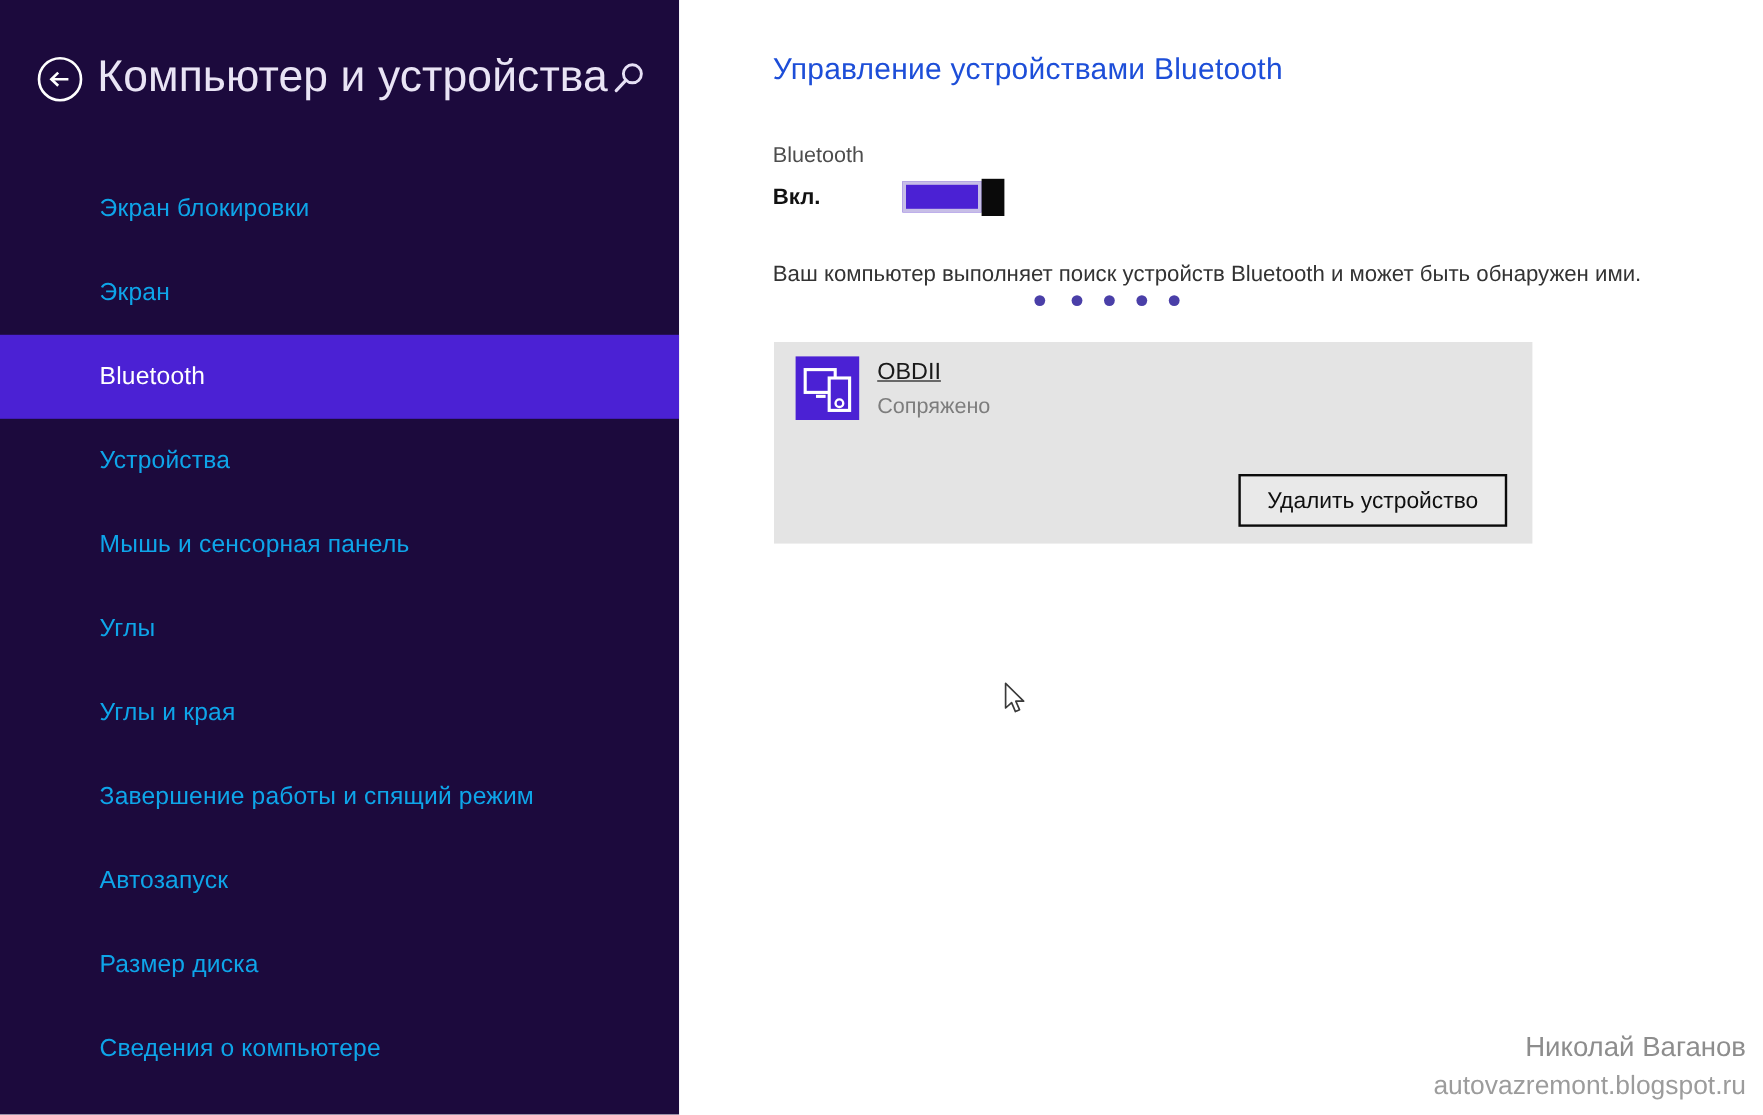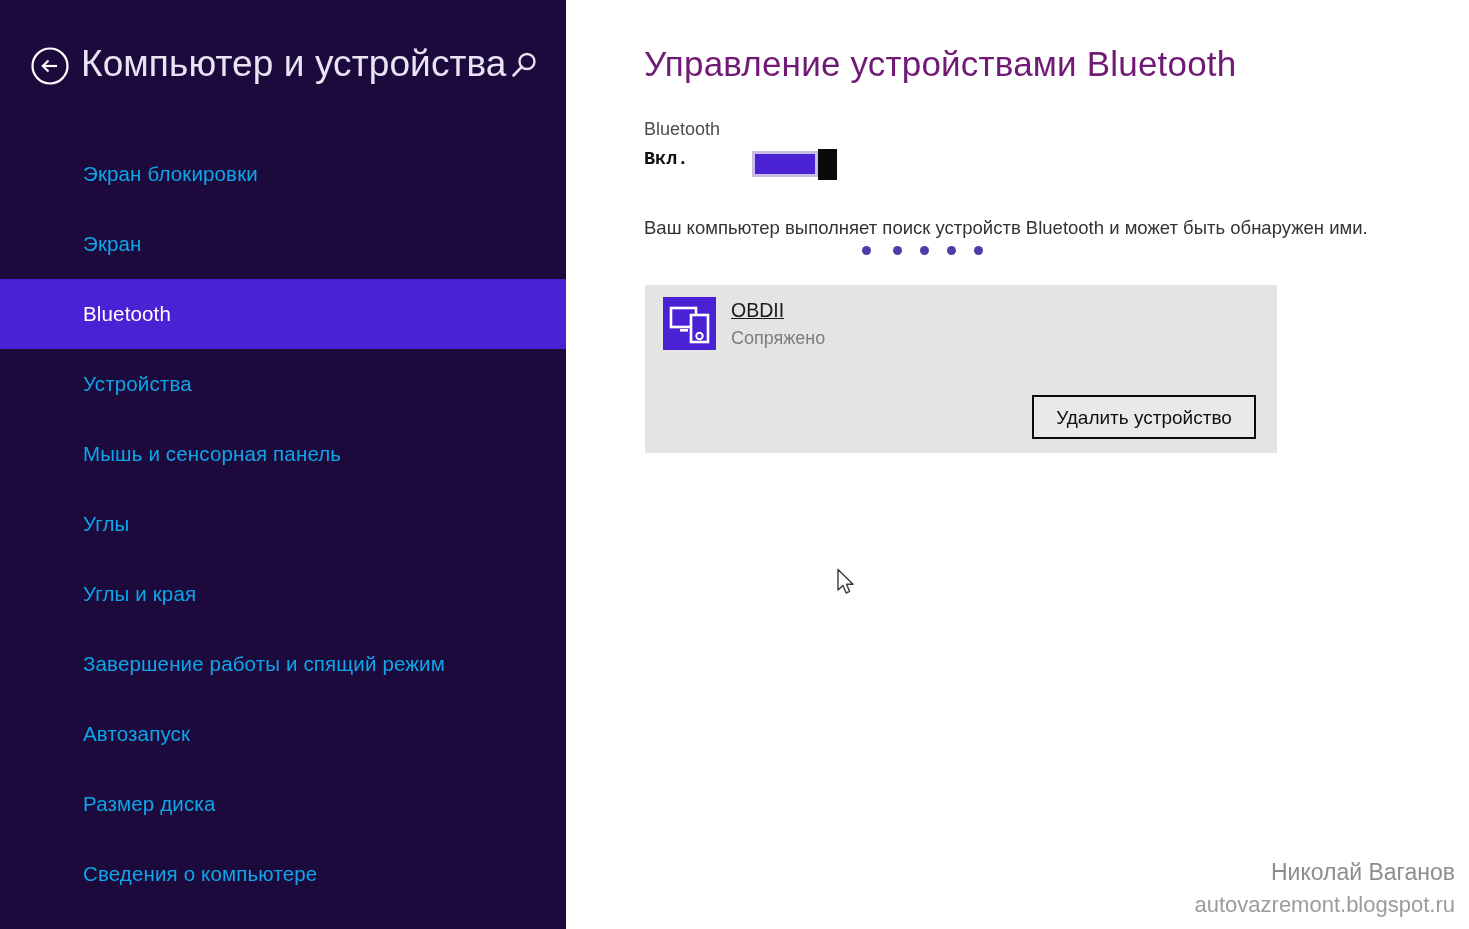--- a/index.html
+++ b/index.html
@@ -107,43 +107,43 @@
     left: 566px; top: 0;
     width: 903px;
     height: 929px;
     background: #ffffff;
   }
 
   #main-title {
     position: absolute;
     left: 78px;
     top: 44px;
-    font-size: 35px;
+    font-size: 25px;
     font-weight: 300;
-    color: #701a75;
+    color: #1d4ed8;
     white-space: nowrap;
     letter-spacing: 0.2px;
   }
 
   #bt-label {
     position: absolute;
     left: 78px;
     top: 119px;
     font-size: 18px;
     color: #4d4d4d;
     white-space: nowrap;
   }
 
   #toggle-row {
     position: absolute;
     left: 78px;
     top: 149px;
     height: 30px;
     display: flex;
-    font-family: Liberation Mono, monospace;
+    align-items: center;
   }
 
   #toggle-state {
     font-size: 18.5px;
     font-weight: bold;
     color: #111111;
     white-space: nowrap;
     width: 108px;
   }
 

